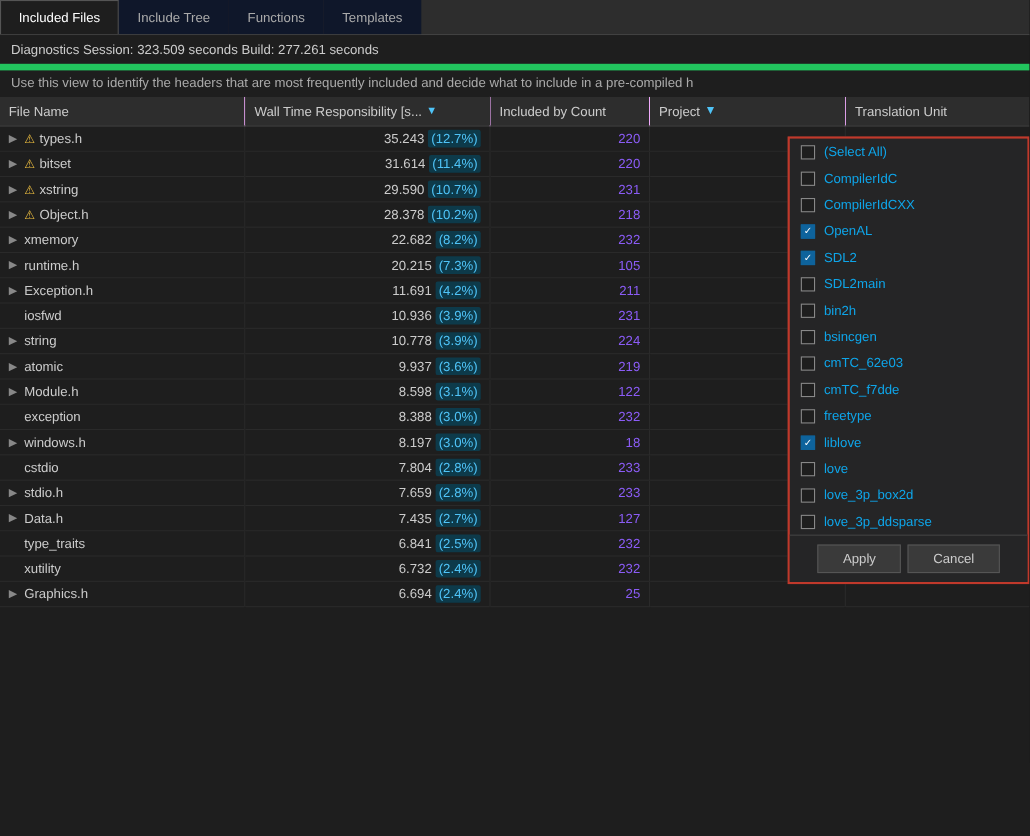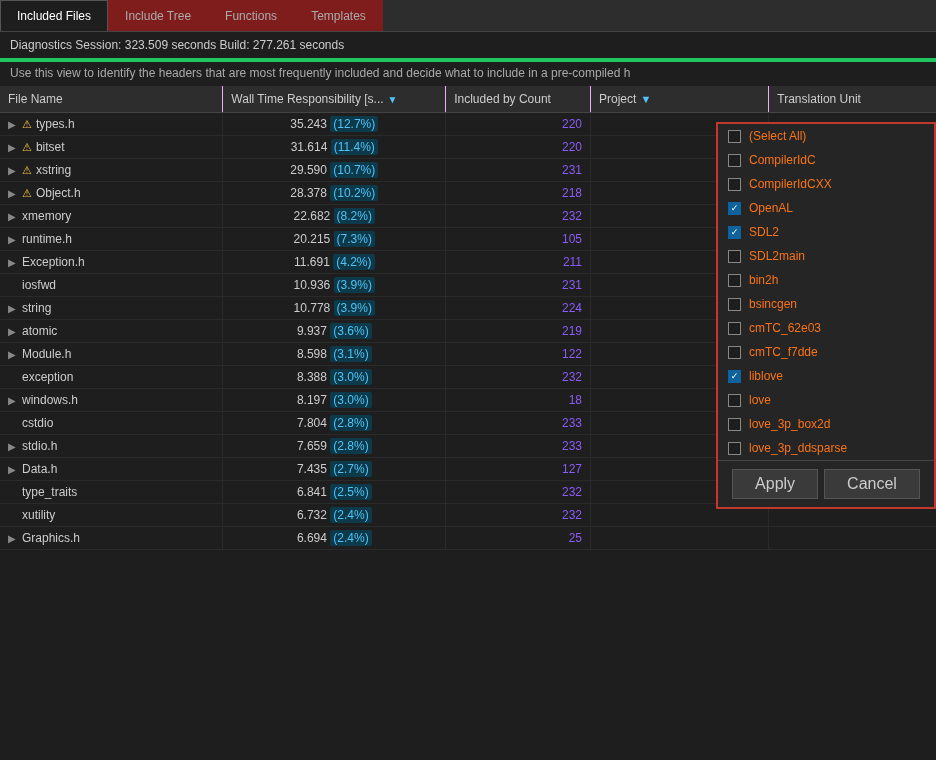--- a/index.html
+++ b/index.html
@@ -26,35 +26,35 @@
       border-bottom: 1px solid #444;
       flex-shrink: 0;
     }
     .tab {
       padding: 8px 16px;
       cursor: pointer;
       border: 1px solid transparent;
       border-bottom: none;
       color: #aaa;
       font-size: 12px;
-      background: #7f1d1d;
+      background: #0f172a;
     }
     .tab.active {
       background: #1e1e1e;
       color: #fff;
       border-color: #555;
       border-bottom-color: #1e1e1e;
     }
     
     .info-bar {
       padding: 6px 10px;
       background: #1e1e1e;
       color: #ccc;
       font-size: 12px;
-      border-bottom: 4px solid #22c55e;
+      border-bottom: 6px solid #22c55e;
       flex-shrink: 0;
     }
     .info-description {
       padding: 4px 10px 6px;
       color: #aaa;
       font-size: 12px;
       flex-shrink: 0;
     }
     
     .content-area {
@@ -112,21 +112,21 @@
       color: #888;
       font-size: 10px;
       width: 10px;
       flex-shrink: 0;
     }
     .warn-icon {
       color: #f0c040;
       font-size: 11px;
     }
     .td-time {
-      text-align: center;
+      text-align: right;
       color: #ccc;
     }
     .pct-highlight {
       color: #4fc3f7;
       background: #0d3a4a;
       padding: 1px 3px;
       border-radius: 2px;
     }
     .td-count {
       text-align: right;
@@ -169,38 +169,38 @@
     .dropdown-checkbox.checked {
       background: #0e639c;
       border-color: #0e639c;
     }
     .dropdown-checkbox.checked::after {
       content: '✓';
       color: #fff;
       font-size: 9px;
     }
     .dropdown-label {
-      color: #f97316;
+      color: #0ea5e9;
       font-size: 12px;
     }
     .dropdown-footer {
       display: flex;
       gap: 6px;
       padding: 8px;
       justify-content: center;
       border-top: 1px solid #444;
       background: #252526;
     }
     .dropdown-btn {
       padding: 5px 22px;
       background: #3a3a3a;
       border: 1px solid #555;
       color: #ccc;
       cursor: pointer;
-      font-size: 16px;
+      font-size: 12px;
     }
     
     .filter-icon {
       color: #4fc3f7;
       font-size: 11px;
       cursor: pointer;
     }
   </style>
 </head>
 <body>
@@ -533,20 +533,24 @@
           </div>
           <div class="dropdown-item">
     <div class="dropdown-checkbox "></div>
     <span class="dropdown-label">cmTC_62e03</span>
           </div>
           <div class="dropdown-item">
     <div class="dropdown-checkbox "></div>
     <span class="dropdown-label">cmTC_f7dde</span>
           </div>
           <div class="dropdown-item">
+    <div class="dropdown-checkbox "></div>
+    <span class="dropdown-label">freetype</span>
+          </div>
+          <div class="dropdown-item">
     <div class="dropdown-checkbox checked"></div>
     <span class="dropdown-label">liblove</span>
           </div>
           <div class="dropdown-item">
     <div class="dropdown-checkbox "></div>
     <span class="dropdown-label">love</span>
           </div>
           <div class="dropdown-item">
     <div class="dropdown-checkbox "></div>
     <span class="dropdown-label">love_3p_box2d</span>

